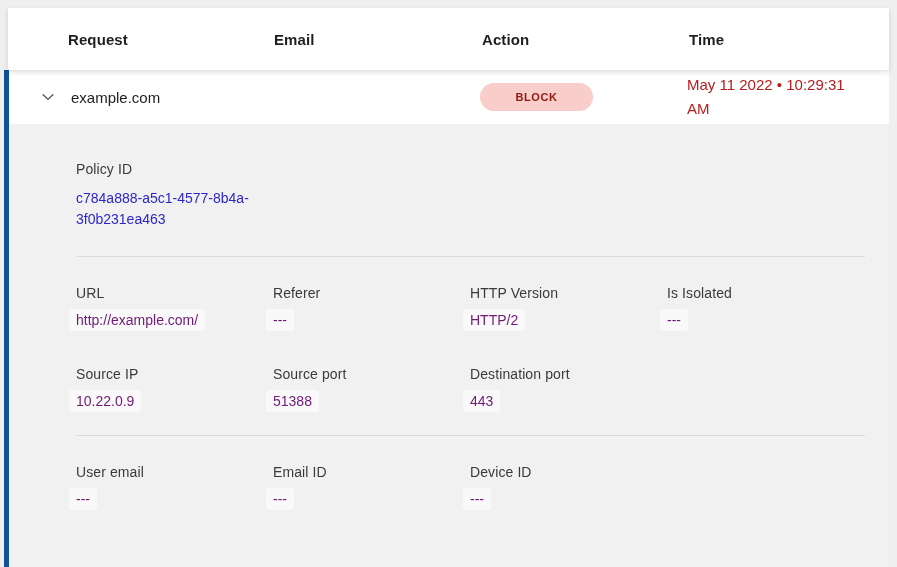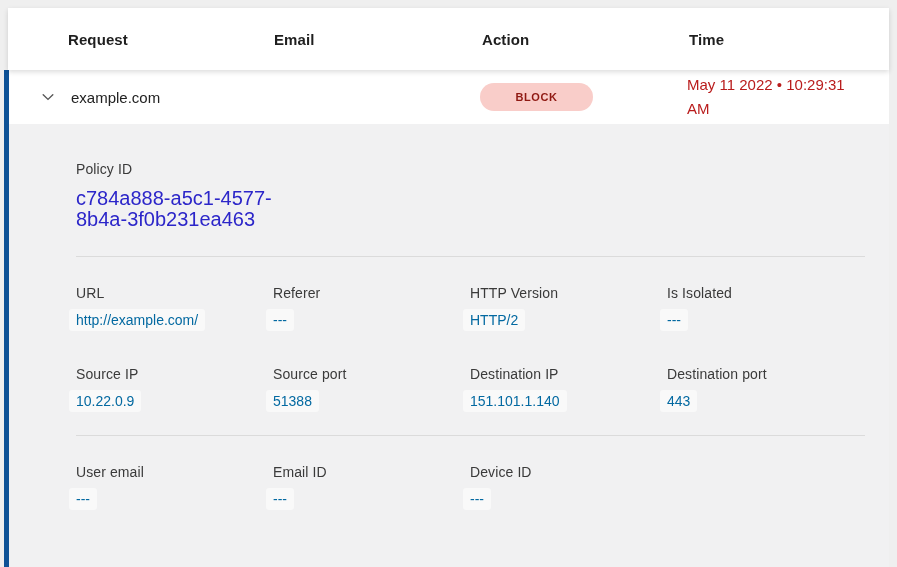--- a/index.html
+++ b/index.html
@@ -85,32 +85,32 @@
   }
   .field-label {
     font-size:14px;
     font-weight:400;
     color:#3a3a3a;
     margin-bottom:11px;
     letter-spacing:.1px;
   }
   .field-value {
     font-size:14px;
-    color:#0369a1;
+    color:#701a75;
   }
   .val-chip {
     background:rgba(255,255,255,0.55);
     padding:3px 7px;
     margin-left:-7px;
     border-radius:3px;
   }
   .policy-link {
     display:inline-block;
     max-width:202px;
-    font-size:20px;
+    font-size:14px;
     line-height:21px;
     color:var(--link,#2c26c9);
     text-decoration:none;
     word-break:break-word;
     cursor:pointer;
   }
   .divider {
     height:1px;
     background:#dbdbdb;
     margin:26px 0 28px 0;
@@ -178,24 +178,20 @@
           </div>
           <div>
             <div class="field-label">Source IP</div>
             <div class="field-value"><span class="val-chip">10.22.0.9</span></div>
           </div>
           <div>
             <div class="field-label">Source port</div>
             <div class="field-value"><span class="val-chip">51388</span></div>
           </div>
           <div>
-            <div class="field-label">Destination IP</div>
-            <div class="field-value"><span class="val-chip">151.101.1.140</span></div>
-          </div>
-          <div>
             <div class="field-label">Destination port</div>
             <div class="field-value"><span class="val-chip">443</span></div>
           </div>
         </div>
 
         <div class="divider"></div>
 
         <div class="field-grid">
           <div>
             <div class="field-label">User email</div>

